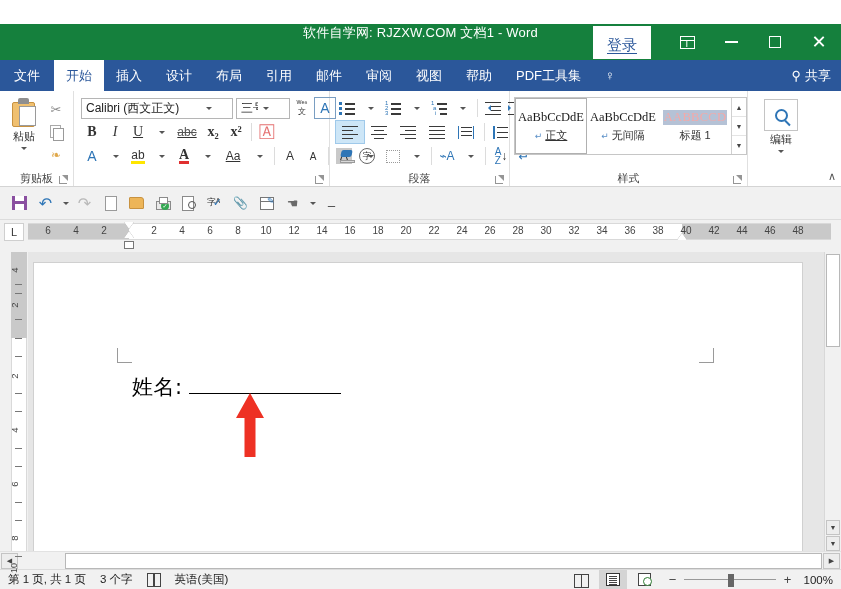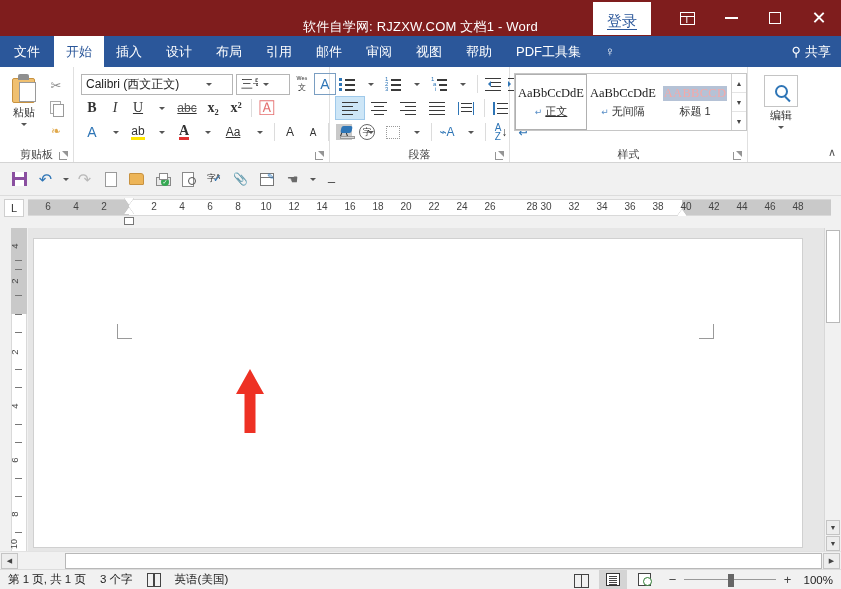--- a/index.html
+++ b/index.html
@@ -7,22 +7,22 @@
     width: 841px; height: 589px;
     overflow: hidden;
     font-family: "Liberation Sans", "DejaVu Sans", sans-serif;
     background: #ffffff;
     -webkit-font-smoothing: antialiased;
   }
   .app { width: 841px; height: 589px; position: relative; display: flex; flex-direction: column; }
 
   
   .titlebar {
-    height: 36px; background: #7f1d1d; color: #fff;
-    display: flex; align-items: flex-end; position: relative; flex: none;
+    height: 36px; background: #15803d; color: #fff;
+    display: flex; align-items: flex-start; position: relative; flex: none; margin-top: 24px;
   }
   .title-text {
     position: absolute; left: 0; right: 0; text-align: center;
     font-size: 13px; letter-spacing: .2px; pointer-events: none;
   }
   .title-right { margin-left: auto; display: flex; align-items: center; height: 100%; }
   .signin-btn {
     background: #fff; color: #2b579a; font-size: 15px;
     padding: 9px 13px 4px; margin-right: 14px; line-height: 1.2;
     border: 1px solid #fff; cursor: pointer;
@@ -768,21 +768,21 @@
       <div class="hr-num" style="left:210px">8</div>
       <div class="hr-num" style="left:238px">10</div>
       <div class="hr-num" style="left:266px">12</div>
       <div class="hr-num" style="left:294px">14</div>
       <div class="hr-num" style="left:322px">16</div>
       <div class="hr-num" style="left:350px">18</div>
       <div class="hr-num" style="left:378px">20</div>
       <div class="hr-num" style="left:406px">22</div>
       <div class="hr-num" style="left:434px">24</div>
       <div class="hr-num" style="left:462px">26</div>
-      <div class="hr-num" style="left:504px">28</div>
+      <div class="hr-num" style="left:490px">28</div>
       <div class="hr-num" style="left:518px">30</div>
       <div class="hr-num" style="left:546px">32</div>
       <div class="hr-num" style="left:574px">34</div>
       <div class="hr-num" style="left:602px">36</div>
       <div class="hr-num" style="left:630px">38</div>
       <div class="hr-num" style="left:658px">40</div>
       <div class="hr-num" style="left:686px">42</div>
       <div class="hr-num" style="left:714px">44</div>
       <div class="hr-num" style="left:742px">46</div>
       <div class="hr-num" style="left:770px">48</div>
@@ -818,20 +818,24 @@
       <div class="vr-tick" style="top:268px"></div>
       <div class="vr-num" style="top:286px">8</div>
       <div class="vr-tick" style="top:304px"></div>
       <div class="vr-num" style="top:316px;font-size:9px">10</div>
     </div>
 
     <div class="canvas">
       <div class="page">
         <div class="mk tl"></div>
         <div class="mk tr"></div>
+        <div class="doc-line">
+          <span class="doc-text">姓名:</span>
+          <span class="fill-rule"></span>
+        </div>
         <svg class="arrow-svg" width="40" height="70" viewBox="0 0 40 70">
           <path d="M20 2 L34 27 L25.5 27 L25.5 66 L14.5 66 L14.5 27 L6 27 Z" fill="#ee3124"></path>
         </svg>
       </div>
     </div>
 
     <div class="vscroll">
       <div class="vs-thumb"></div>
       <div class="vs-btn" style="bottom:16px">▼</div>
       <div class="vs-btn" style="bottom:0">▼</div>

